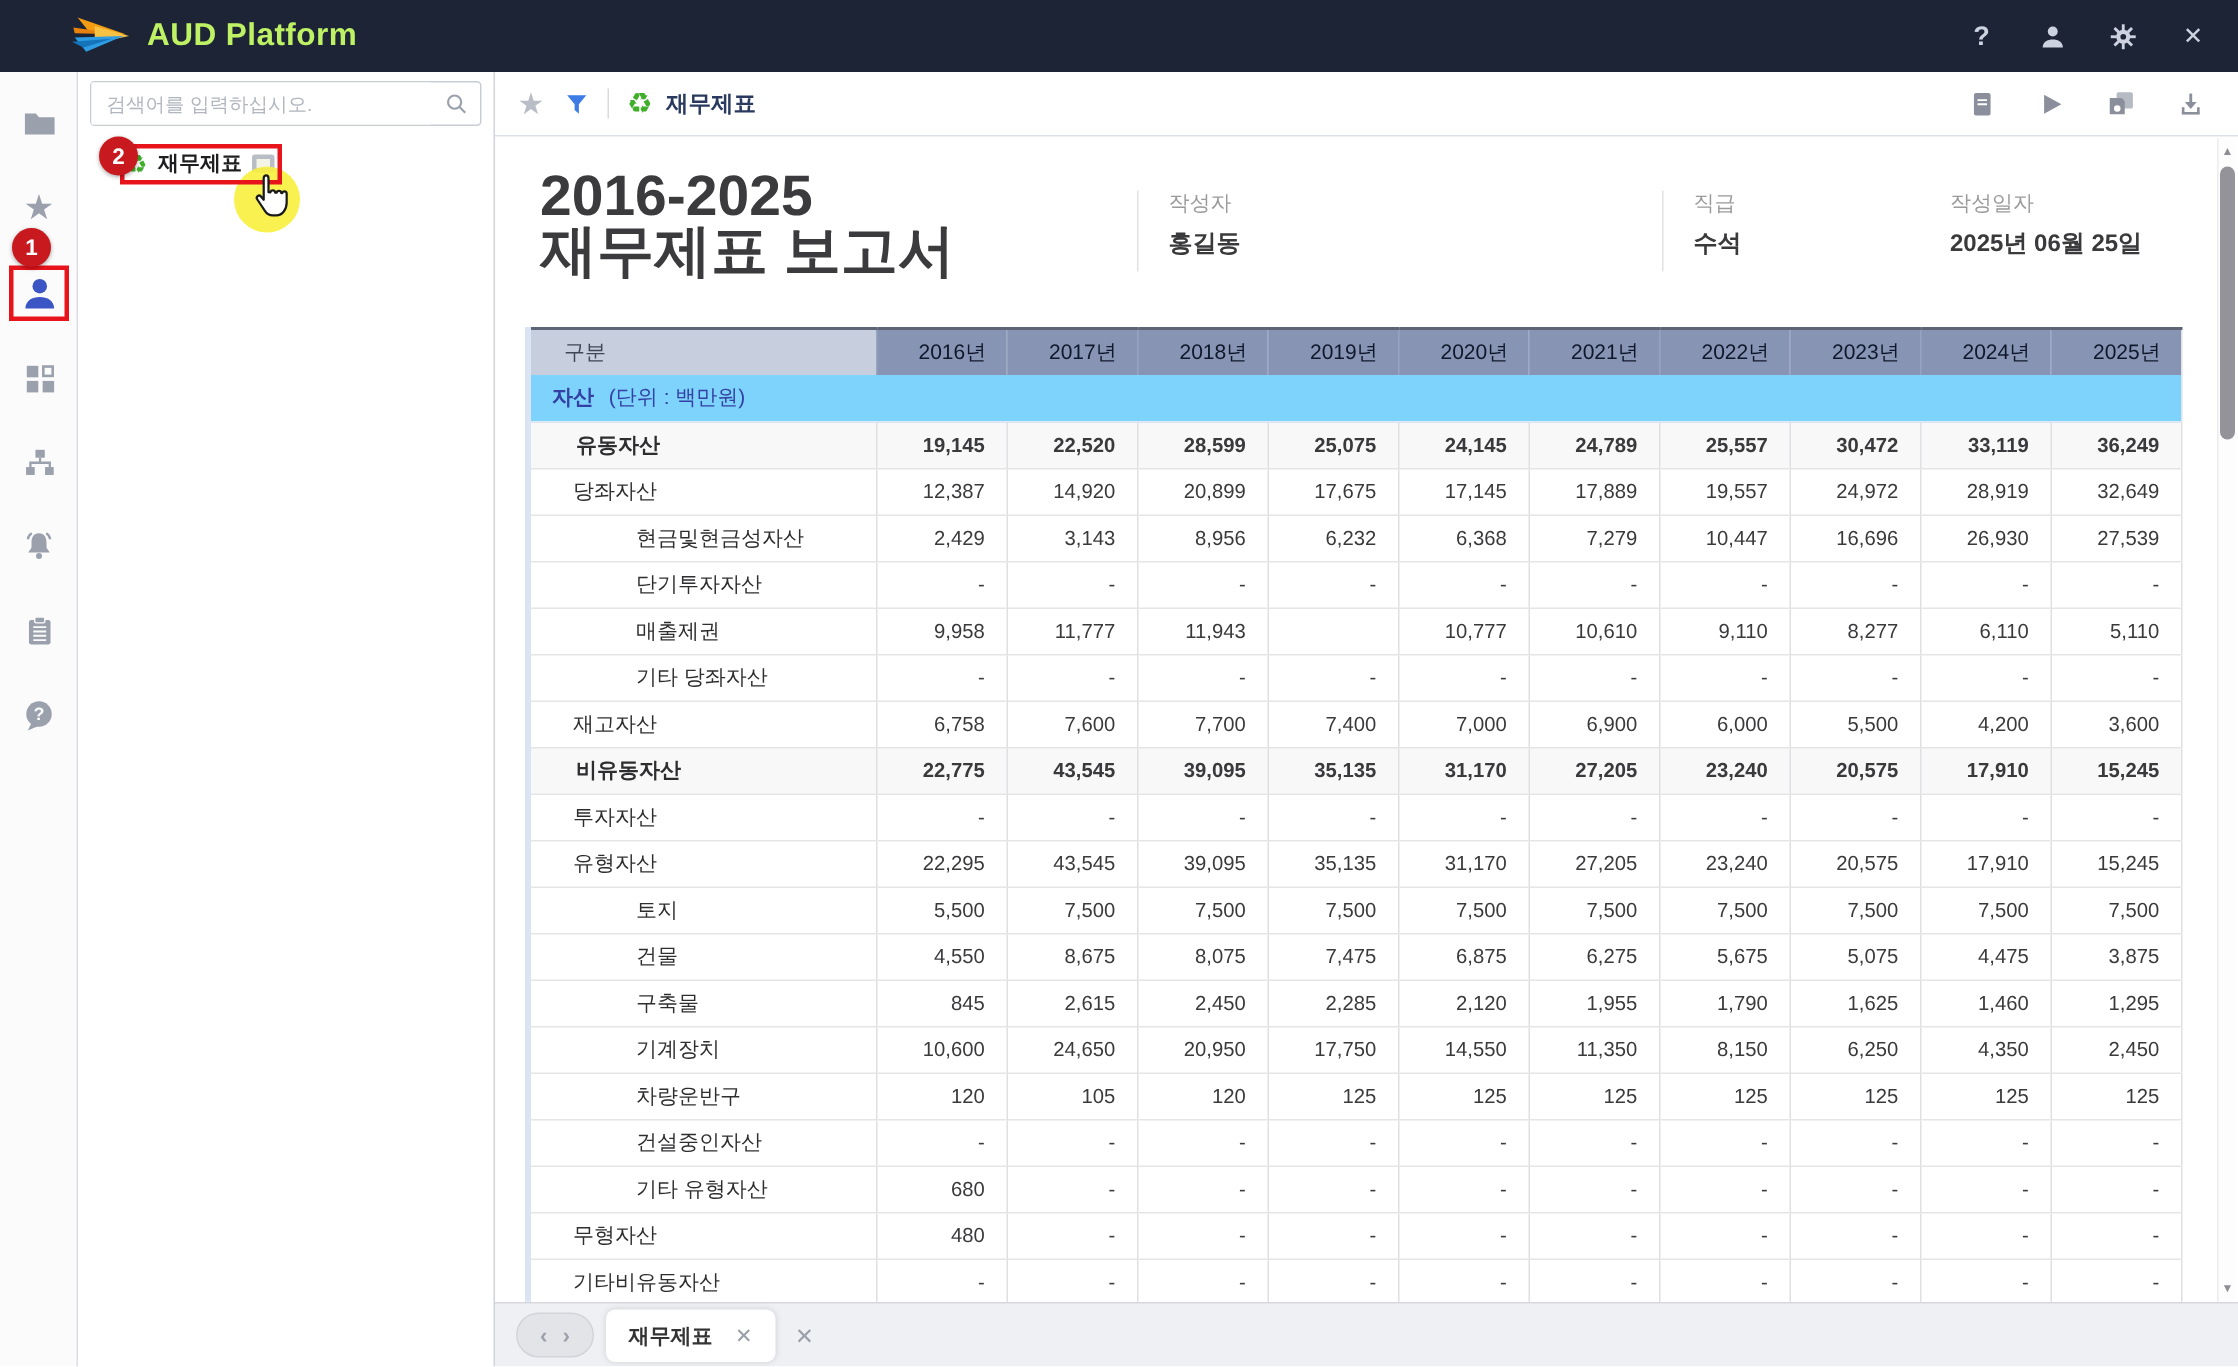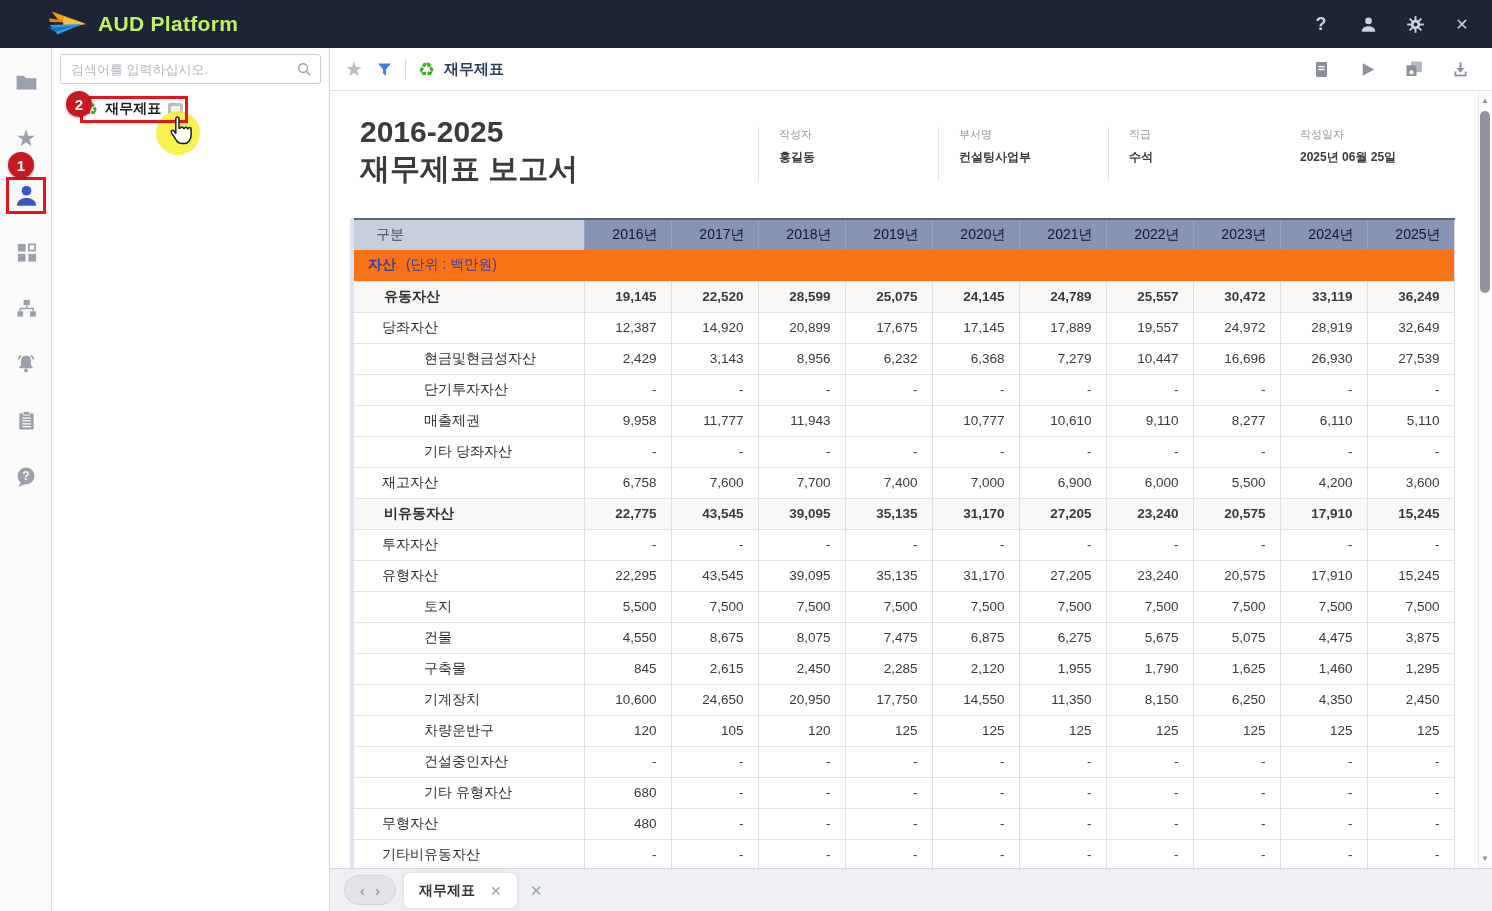--- a/index.html
+++ b/index.html
@@ -50,38 +50,38 @@
     border-bottom:1px solid #dde1e8; display:flex; align-items:center; z-index:3; }
   .tb-star { color:#b9bdc6; font-size:20px; margin-left:15px; cursor:pointer; }
   .tb-sep { width:1px; height:20px; background:#d9d9de; margin:0 12px; }
   .tb-recycle { color:#3fae29; font-size:19px; margin-right:9px; }
   .tb-label { font-size:15px; font-weight:bold; color:#2a3a5f; }
   .tb-right { position:absolute; right:22px; display:flex; gap:27px; align-items:center; }
   .tb-ic { cursor:pointer; display:flex; }
   .tb-funnel { margin-left:13px; cursor:pointer; display:flex; }
   
   .content { position:absolute; left:330px; top:92px; right:14px; bottom:43px; background:#fff; overflow:hidden; z-index:2; }
-  .report-title { position:absolute; left:30px; top:21px; font-size:30px; font-weight:bold;
+  .report-title { position:absolute; left:30px; top:21px; font-size:38px; font-weight:bold;
     color:#3b3b3d; line-height:37px; }
   .meta { position:absolute; top:35px; height:54px; border-left:1px solid #e1e1e3; padding-left:20px; }
-  .meta-label { font-size:11px; color:#9b9b9d; margin-bottom:7px; }
-  .meta-value { font-size:12px; font-weight:bold; color:#3a3a3c; }
+  .meta-label { font-size:14px; color:#9b9b9d; margin-bottom:7px; }
+  .meta-value { font-size:16px; font-weight:bold; color:#3a3a3c; }
   
   .table-wrap { position:absolute; left:20px; top:126px; border-left:4px solid #dbe4f2; }
   table { border-collapse:collapse; table-layout:fixed; width:1100px;
     border-right:1px solid #e0e0e3; }
   col.c-label { width:230px; }
   col.c-year { width:87px; }
   th,td { height:31px; }
   th.corner { background:#c7cfdf; color:#3f4757; font-weight:normal; font-size:14px;
     text-align:left; padding-left:22px; border-top:2px solid #5c6476; }
   th.year { background:#8794b4; color:#0f172a; font-weight:normal; font-size:14px;
     text-align:right; padding-right:13px; border-top:2px solid #5c6476;
     border-left:1px solid #97a3c0; }
-  tr.section td { background:#f97316; font-size:14px; color:#3440a3; text-align:left;
+  tr.section td { background:#7dd3fc; font-size:14px; color:#3440a3; text-align:left;
     padding-left:14px; border-bottom:1px solid #dfe5f0; }
   .sec-name { font-weight:bold; }
   .sec-unit { margin-left:6px; }
   tbody tr { border-bottom:1px solid #e5e5e7; }
   tbody tr.lvl1 { background:#f8f8f9; }
   tbody tr.bold-row td { font-weight:bold; }
   td.cell-label { text-align:left; font-size:14px; color:#2e2e30; }
   tr.lvl1 td.cell-label { padding-left:30px; }
   tr.lvl2 td.cell-label { padding-left:28px; }
   tr.lvl3 td.cell-label { padding-left:70px; }
@@ -276,24 +276,20 @@
 <div class="content">
   <div class="report-title">
     <div>2016-2025</div>
     <div>재무제표 보고서</div>
   </div>
 
   <div class="meta" style="left:428px;">
     <div class="meta-label">작성자</div>
     <div class="meta-value">홍길동</div>
   </div>
-  <div class="meta" style="left:608px;">
-    <div class="meta-label">부서명</div>
-    <div class="meta-value">컨설팅사업부</div>
-  </div>
   <div class="meta" style="left:778px;">
     <div class="meta-label">직급</div>
     <div class="meta-value">수석</div>
   </div>
   <div class="meta" style="left:950px; border-left:none;">
     <div class="meta-label">작성일자</div>
     <div class="meta-value">2025년 06월 25일</div>
   </div>
 
   <div class="table-wrap">

